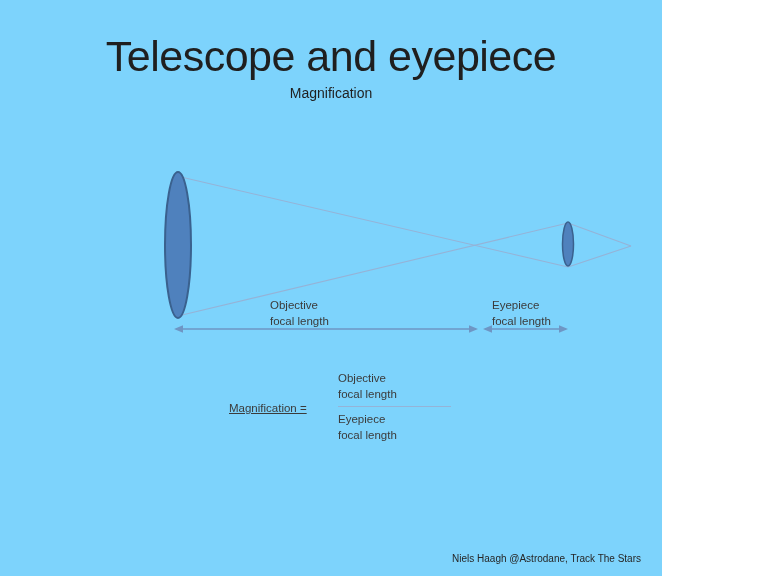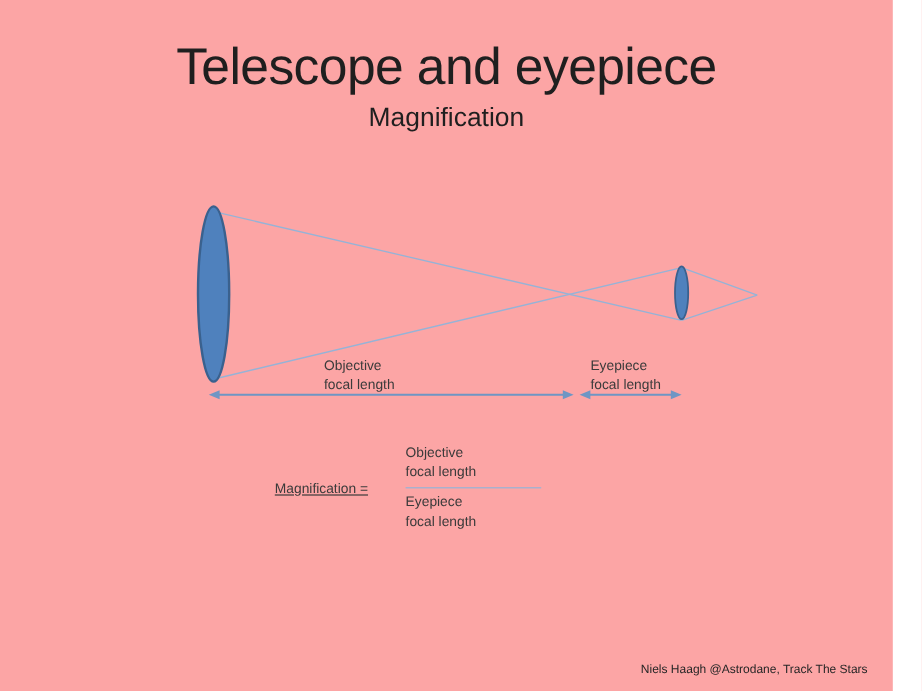--- a/index.html
+++ b/index.html
@@ -8,43 +8,43 @@
     --ray: #95B3D7;
     --arrow: #6E96C4;
     --text: #1F1F1F;
     --label: #3B3B3B;
   }
   * { margin: 0; padding: 0; box-sizing: border-box; }
   html, body { background: #fff; }
   body { font-family: "Liberation Sans", "DejaVu Sans", sans-serif; }
   .slide {
     position: relative;
-    width: 744px;
+    width: 662px;
     height: 576px;
-    background: #fca5a5;
+    background: #7dd3fc;
     overflow: hidden;
   }
   .title {
     position: absolute;
     top: 32px;
     left: 0;
     width: 100%;
     text-align: center;
     font-size: 43px;
     font-weight: 400;
     letter-spacing: -0.5px;
     color: var(--text);
   }
   .subtitle {
     position: absolute;
     top: 85px;
     left: 0;
     width: 100%;
     text-align: center;
-    font-size: 22px;
+    font-size: 14px;
     font-weight: 400;
     color: var(--text);
   }
   .diagram-svg {
     position: absolute;
     top: 0;
     left: 0;
     width: 768px;
     height: 576px;
   }

